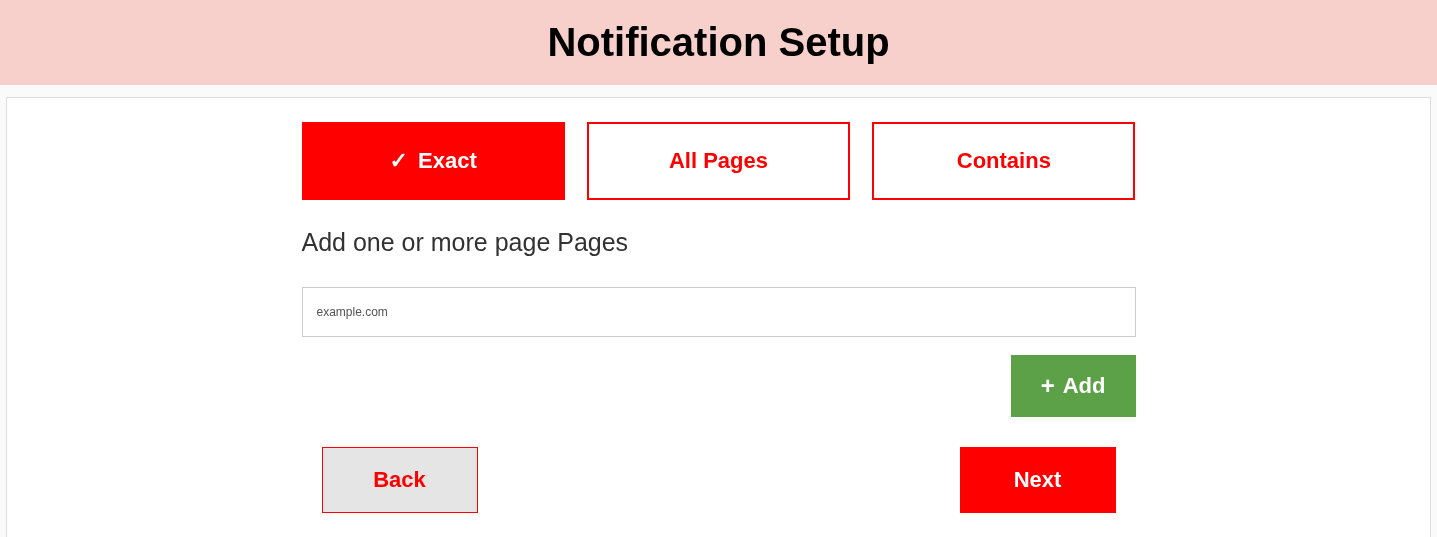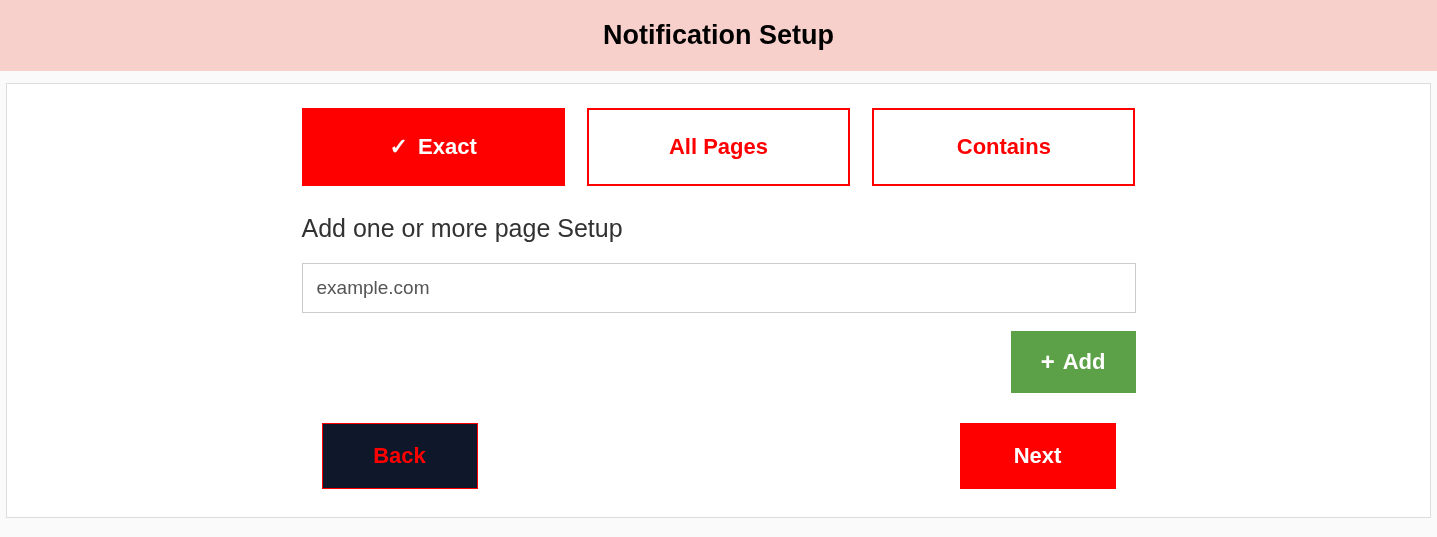--- a/index.html
+++ b/index.html
@@ -11,21 +11,21 @@
       font-family: Arial, Helvetica, sans-serif;
       background: #fafafa;
       width: 1437px;
     }
     .header {
       background: #f7cfcb;
       text-align: center;
       padding: 20px 0;
     }
     .header h1 {
-      font-size: 27px;
+      font-size: 40px;
       font-weight: bold;
       color: #000;
     }
     .panel {
       border: 1px solid #ddd;
       background: #fff;
       margin: 12px 6px 0 6px;
       padding: 24px 0 28px 0;
     }
     .inner {
@@ -62,23 +62,24 @@
     .label {
       font-size: 25px;
       color: #323232;
       margin-bottom: 20px;
     }
     .url-input {
       width: 100%;
       height: 50px;
       border: 1px solid #ccc;
       padding: 0 14px;
-      font-size: 19px;
+      font-size: 12px;
       color: #555;
       outline: none;
+      margin-top: 10px;
     }
     .add-row {
       display: flex;
       justify-content: flex-end;
       margin-top: 18px;
     }
     .add-btn {
       background: #5ca147;
       color: #fff;
       border: none;
@@ -95,21 +96,21 @@
       font-size: 24px;
       font-weight: bold;
     }
     .nav-row {
       display: flex;
       justify-content: space-between;
       margin-top: 30px;
       padding: 0 20px;
     }
     .back-btn {
-      background: #0f172a;
+      background: #e5e5e5;
       color: #ff0000;
       border: 1px solid #ff0000;
       height: 66px;
       width: 156px;
       font-size: 22px;
       font-weight: bold;
       cursor: pointer;
     }
     .next-btn {
       background: #ff0000;
@@ -139,21 +140,21 @@
         <span>Exact</span>
       </div>
       <div class="tab">
         <span>All Pages</span>
       </div>
       <div class="tab">
         <span>Contains</span>
       </div>
     </div>
 
-    <div class="label">Add one or more page Setup</div>
+    <div class="label">Add one or more page Pages</div>
 
     <input type="text" class="url-input" value="example.com" style="">
 
     <div class="add-row">
       <button class="add-btn">
         <span class="plus">+</span>
         <span>Add</span>
       </button>
     </div>
 

